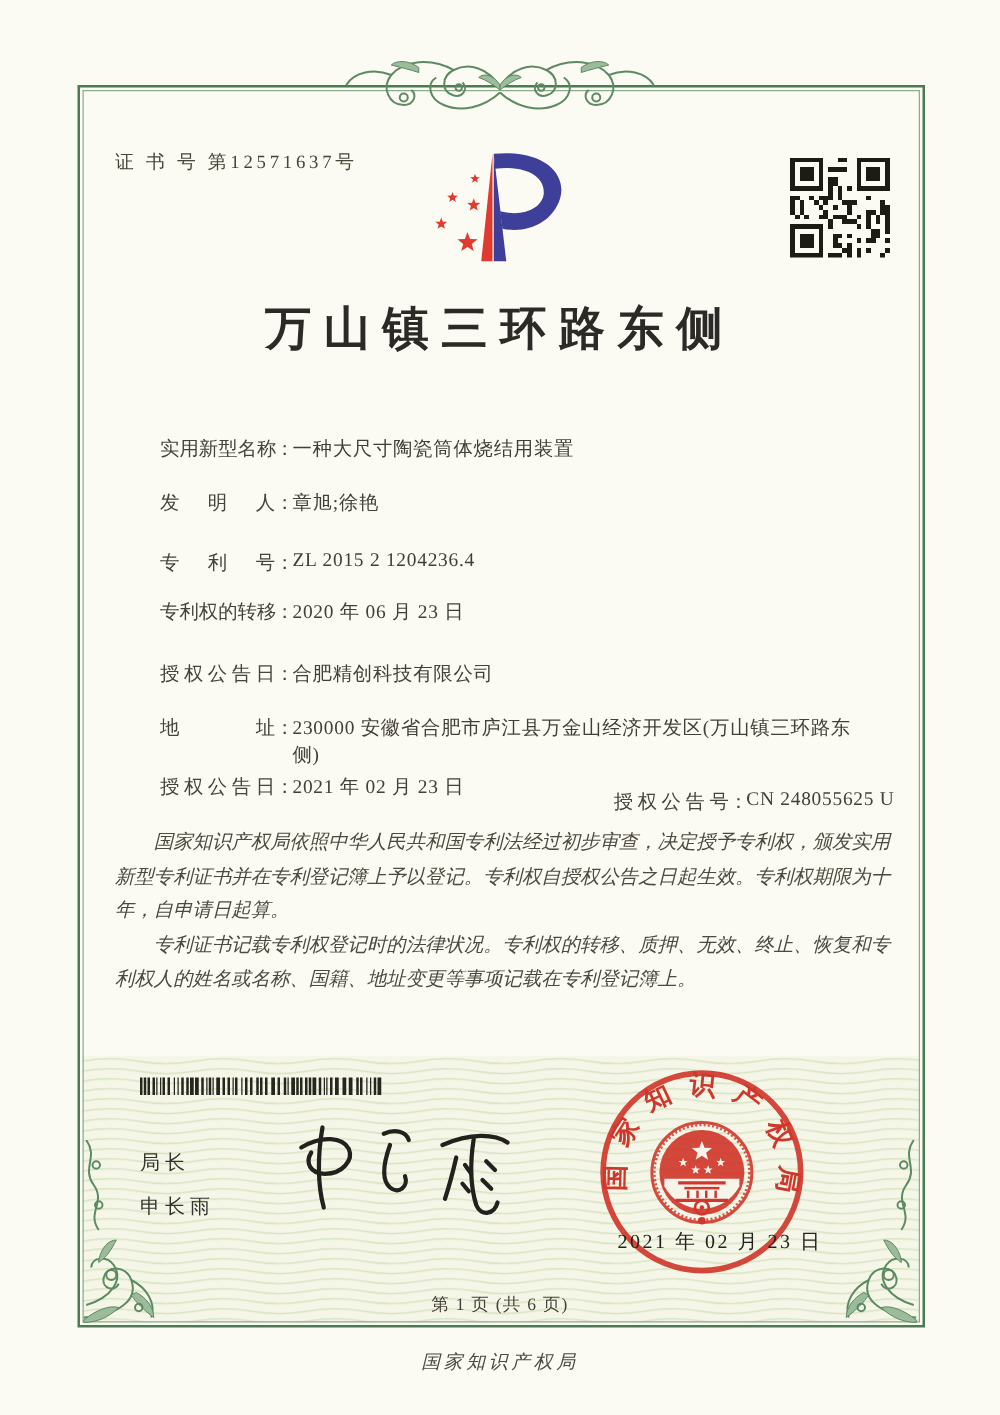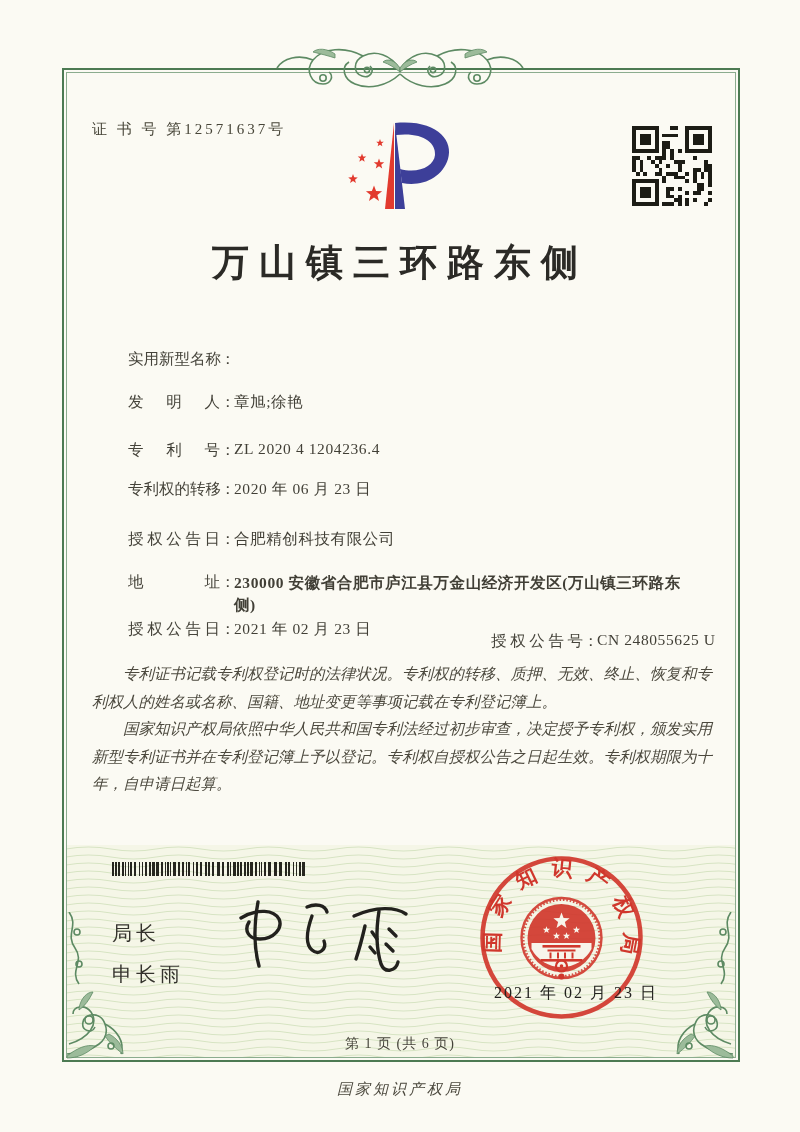--- a/index.html
+++ b/index.html
@@ -34,30 +34,30 @@
   .title{
     position:absolute;left:0;right:0;top:238px;margin:0;text-align:center;
     font-size:37px;font-weight:700;letter-spacing:10px;color:#2b2a26;z-index:4;
   }
 
   .fields{position:absolute;left:92px;top:342px;width:600px;font-size:15.5px;z-index:4;}
   .frow{position:absolute;left:0;display:flex;align-items:flex-start;white-space:nowrap;margin-left:36px;}
   .flabel{display:inline-block;width:92px;text-align:justify;text-align-last:justify;color:#45433a;}
   .fcolon{display:inline-block;width:14px;color:#45433a;}
   .fvalue{color:#413f36;letter-spacing:0.6px;}
-  .fvalue.wrap{white-space:normal;max-width:455px;line-height:1.45;display:inline-block;font-weight:bold;}
+  .fvalue.wrap{white-space:normal;max-width:455px;line-height:1.45;display:inline-block;}
   .fpair2{position:absolute;left:363px;top:12px;display:flex;}
 
   .paras{position:absolute;left:92px;top:660px;width:622px;z-index:4;}
   .paras p{margin:0;text-indent:2em;font-size:15.5px;line-height:1.78;color:#4c493e;font-style:italic;}
 
   .barcode{position:absolute;left:112px;top:862px;width:196px;height:14px;z-index:4;}
   .barcode i{position:absolute;top:0;bottom:0;background:#26261e;}
 
-  .commissioner{position:absolute;left:112px;top:920px;z-index:4;font-size:20px;letter-spacing:4px;color:#33322c;}
+  .commissioner{position:absolute;left:112px;top:920px;z-index:4;font-size:16px;letter-spacing:4px;color:#33322c;}
   .commissioner div{margin-bottom:14px;}
 
   .signature{position:absolute;left:228px;top:886px;width:186px;height:98px;z-index:5;}
   .signature path{stroke:#22211d;stroke-width:3.4;fill:none;stroke-linecap:round;stroke-linejoin:round;}
 
   .seal{position:absolute;left:478px;top:854px;width:167px;height:167px;z-index:5;}
   .seal-ring{fill:none;stroke:var(--seal-red,#d0372c);stroke-width:4.5;opacity:.92;}
   .seal-ringtext{font-size:21px;font-weight:700;letter-spacing:13px;fill:var(--seal-red,#d0372c);font-family:"Liberation Serif",serif;}
   .seal-date{position:absolute;left:494px;top:983px;font-size:16px;letter-spacing:2px;color:#23221f;z-index:6;}
 
@@ -341,30 +341,31 @@
       <rect x="14" y="20" width="1" height="1" fill="#1c1c15"></rect>
       <rect x="19" y="20" width="1" height="1" fill="#1c1c15"></rect>
     </svg></div>
 
 <h1 class="title">万山镇三环路东侧</h1>
 
 <div class="fields">
   <div class="frow" style="top:7px">
     <span class="flabel">实用新型名称</span>
       <span class="fcolon">：</span>
+    <span class="fvalue">一种大尺寸陶瓷筒体烧结用装置</span>
   </div>
   <div class="frow" style="top:50px">
     <span class="flabel">发明人</span>
       <span class="fcolon">：</span>
     <span class="fvalue">章旭;徐艳</span>
   </div>
   <div class="frow" style="top:98px">
     <span class="flabel">专利号</span>
       <span class="fcolon">：</span>
-    <span class="fvalue">ZL 2020 4 1204236.4</span>
+    <span class="fvalue">ZL 2015 2 1204236.4</span>
   </div>
   <div class="frow" style="top:137px">
     <span class="flabel">专利权的转移</span>
       <span class="fcolon">：</span>
     <span class="fvalue">2020 年 06 月 23 日</span>
   </div>
   <div class="frow" style="top:187px">
     <span class="flabel">授权公告日</span>
       <span class="fcolon">：</span>
     <span class="fvalue">合肥精创科技有限公司</span>
@@ -380,22 +381,22 @@
     <span class="fvalue">2021 年 02 月 23 日</span>
     <span class="fpair2">
       <span class="flabel">授权公告号</span>
         <span class="fcolon">：</span>
       <span class="fvalue">CN 248055625 U</span>
     </span>
   </div>
 </div>
 
 <div class="paras">
+  <p>国家知识产权局依照中华人民共和国专利法经过初步审查，决定授予专利权，颁发实用新型专利证书并在专利登记簿上予以登记。专利权自授权公告之日起生效。专利权期限为十年，自申请日起算。</p>
   <p>专利证书记载专利权登记时的法律状况。专利权的转移、质押、无效、终止、恢复和专利权人的姓名或名称、国籍、地址变更等事项记载在专利登记簿上。</p>
-  <p>国家知识产权局依照中华人民共和国专利法经过初步审查，决定授予专利权，颁发实用新型专利证书并在专利登记簿上予以登记。专利权自授权公告之日起生效。专利权期限为十年，自申请日起算。</p>
 </div>
 
 <div class="barcode" id="barcode">
     <i style="left: 0px; width: 2px;"></i>
     <i style="left: 3px; width: 2px;"></i>
     <i style="left: 6px; width: 2px;"></i>
     <i style="left: 10px; width: 2px;"></i>
     <i style="left: 13px; width: 1px;"></i>
     <i style="left: 16px; width: 1px;"></i>
     <i style="left: 18px; width: 2px;"></i>

